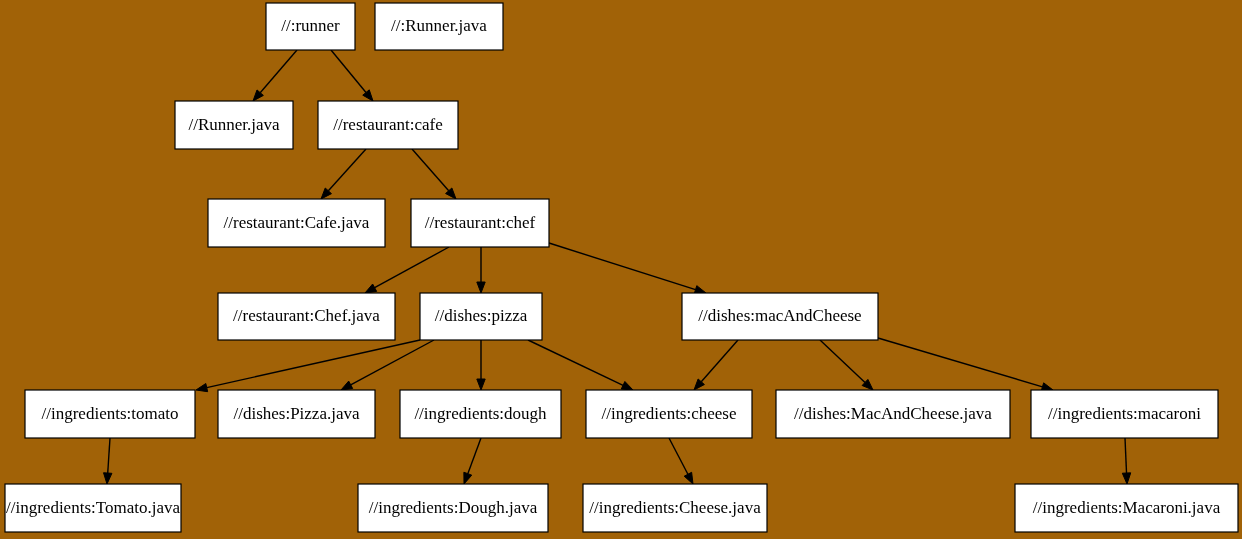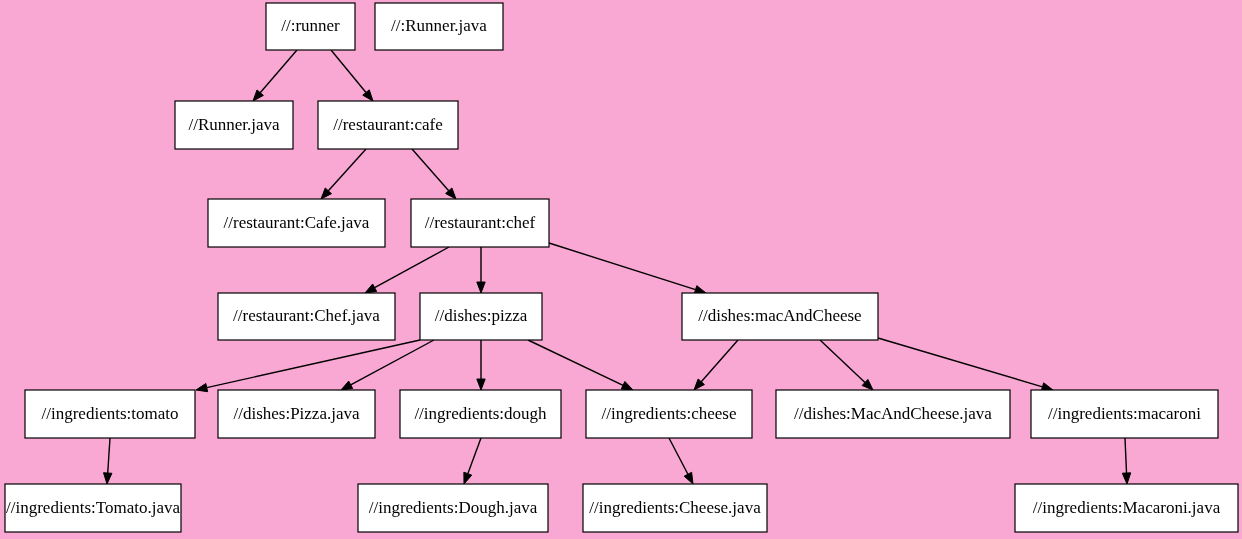--- a/index.html
+++ b/index.html
@@ -5,21 +5,21 @@
 <style>
   html, body {
     margin: 0;
     padding: 0;
     background: #ffffff;
   }
   #graph-canvas {
     position: relative;
     width: 1242px;
     height: 539px;
-    background: #f9a8d4;
+    background: #a16207;
     overflow: hidden;
     font-family: "Liberation Serif", "DejaVu Serif", serif;
   }
   #graph-svg {
     position: absolute;
     top: 0;
     left: 0;
     width: 1242px;
     height: 539px;
     display: block;

